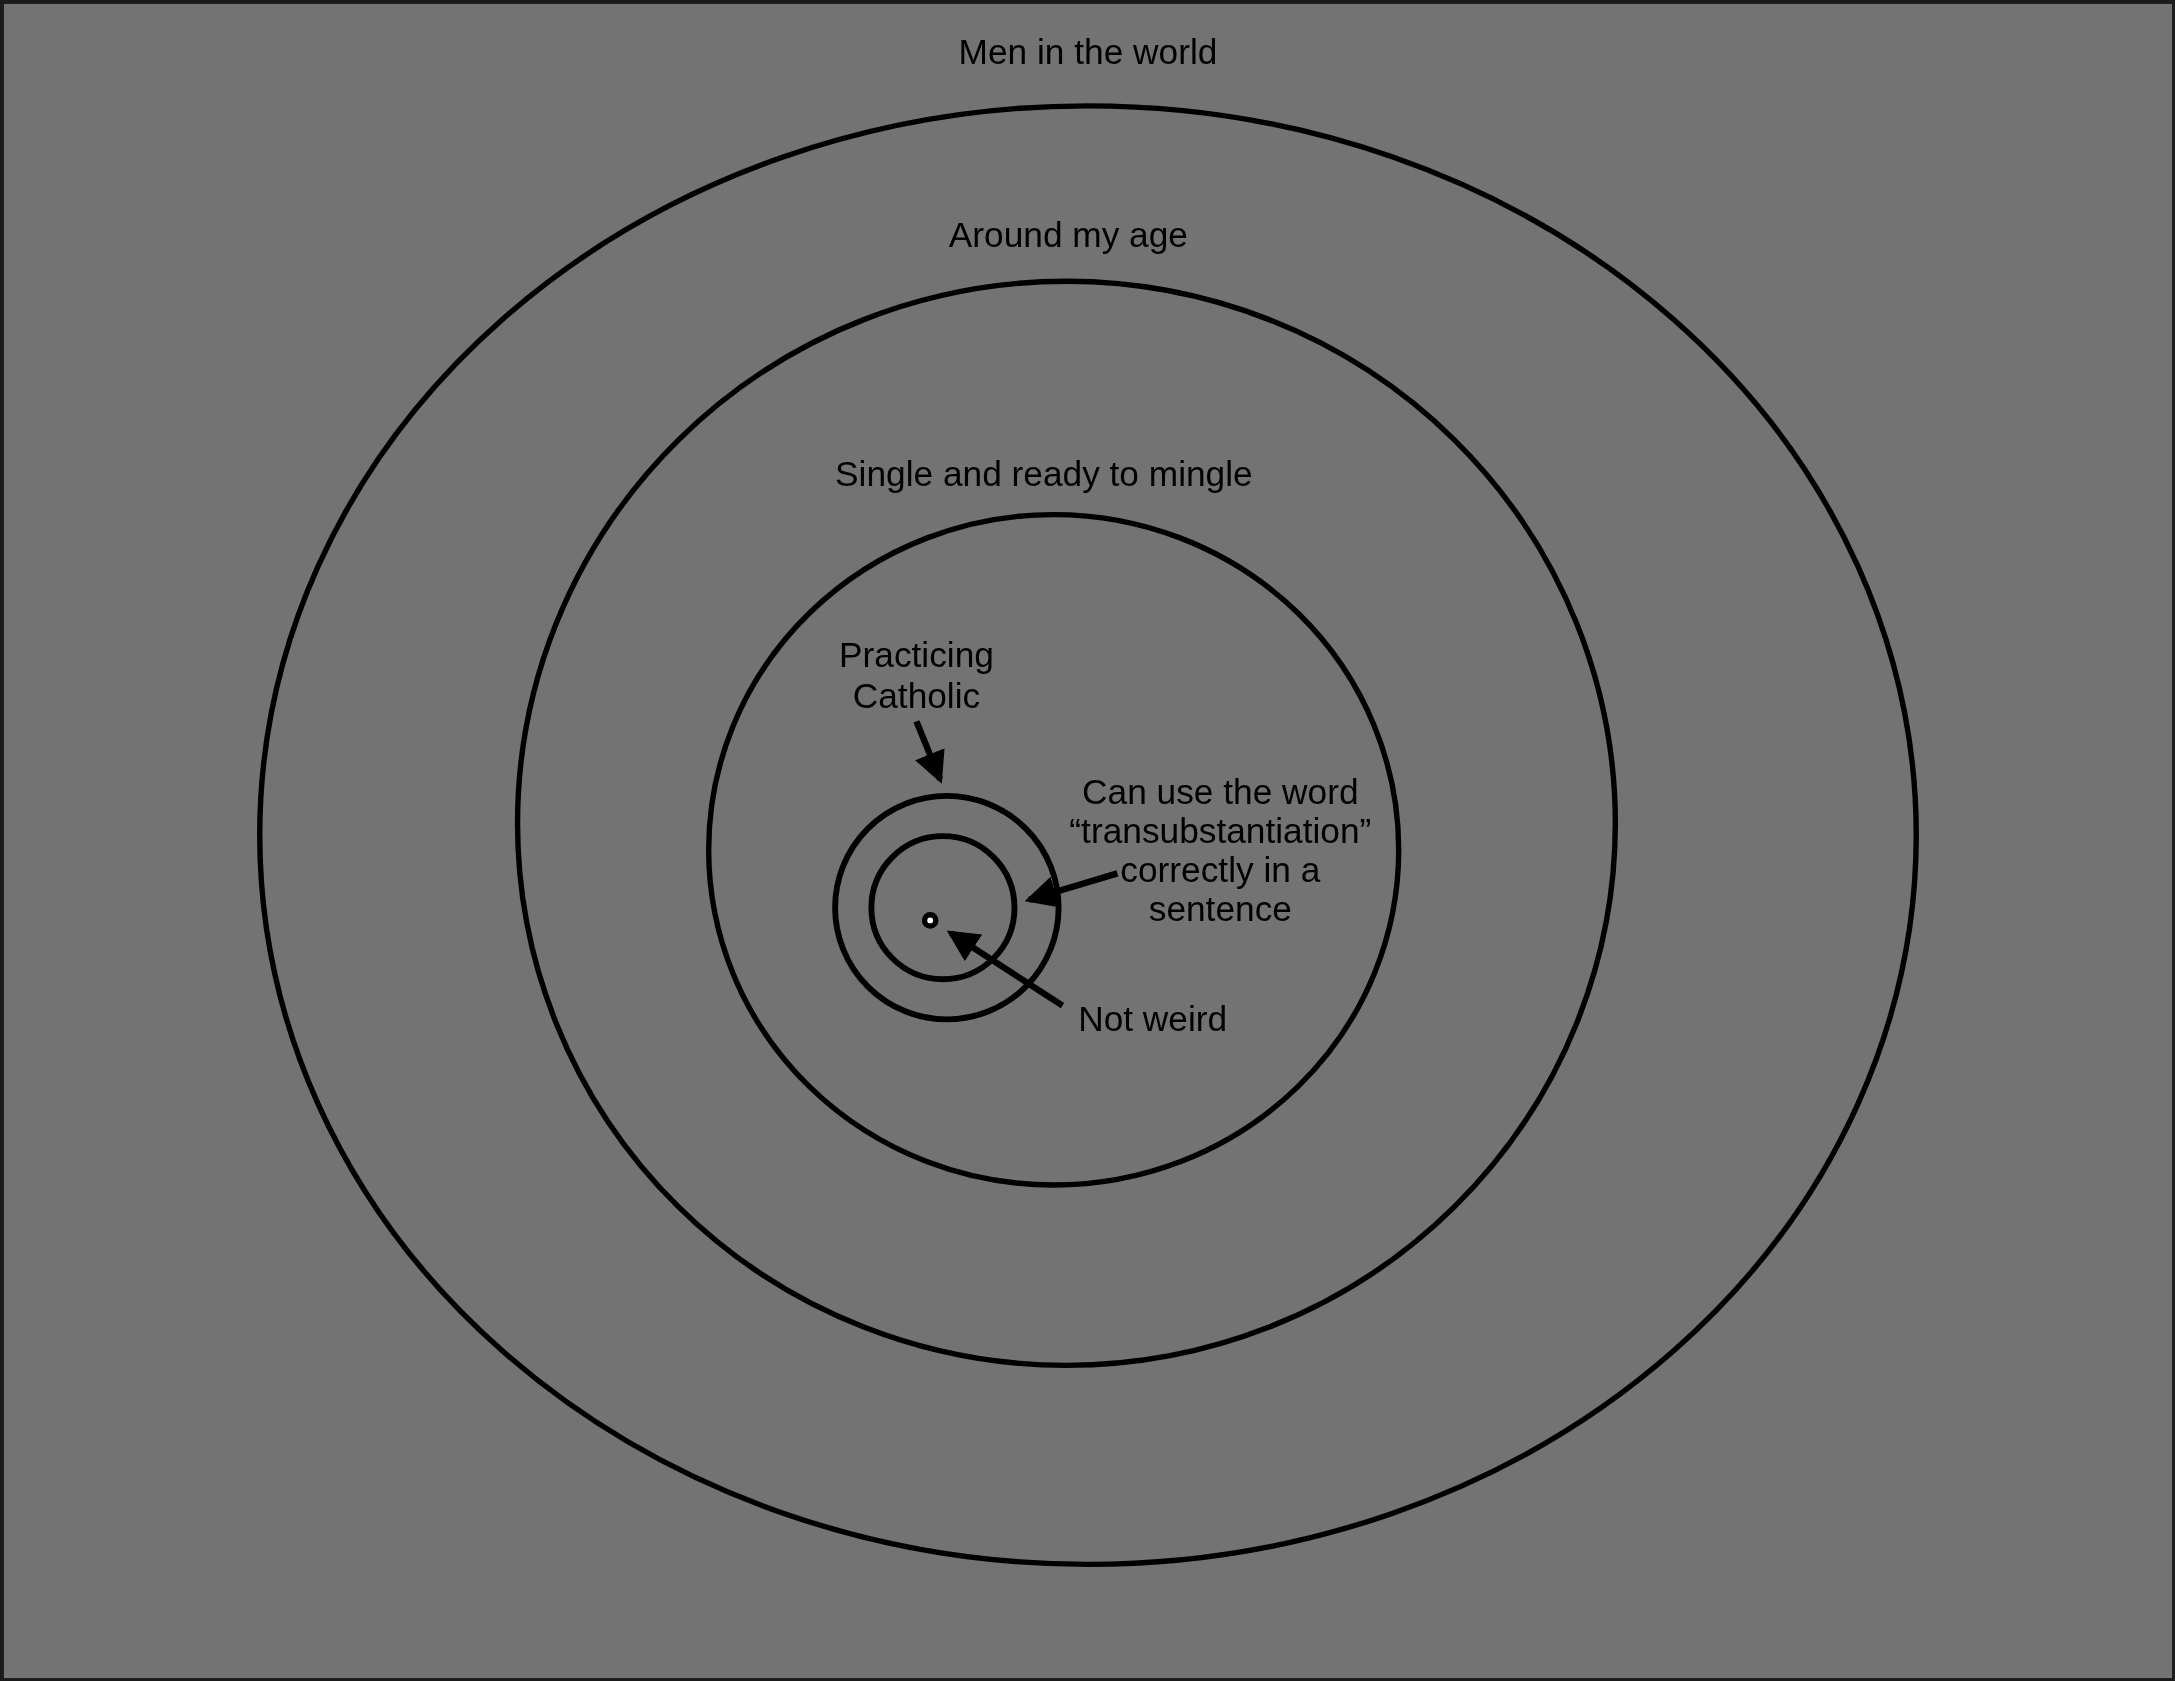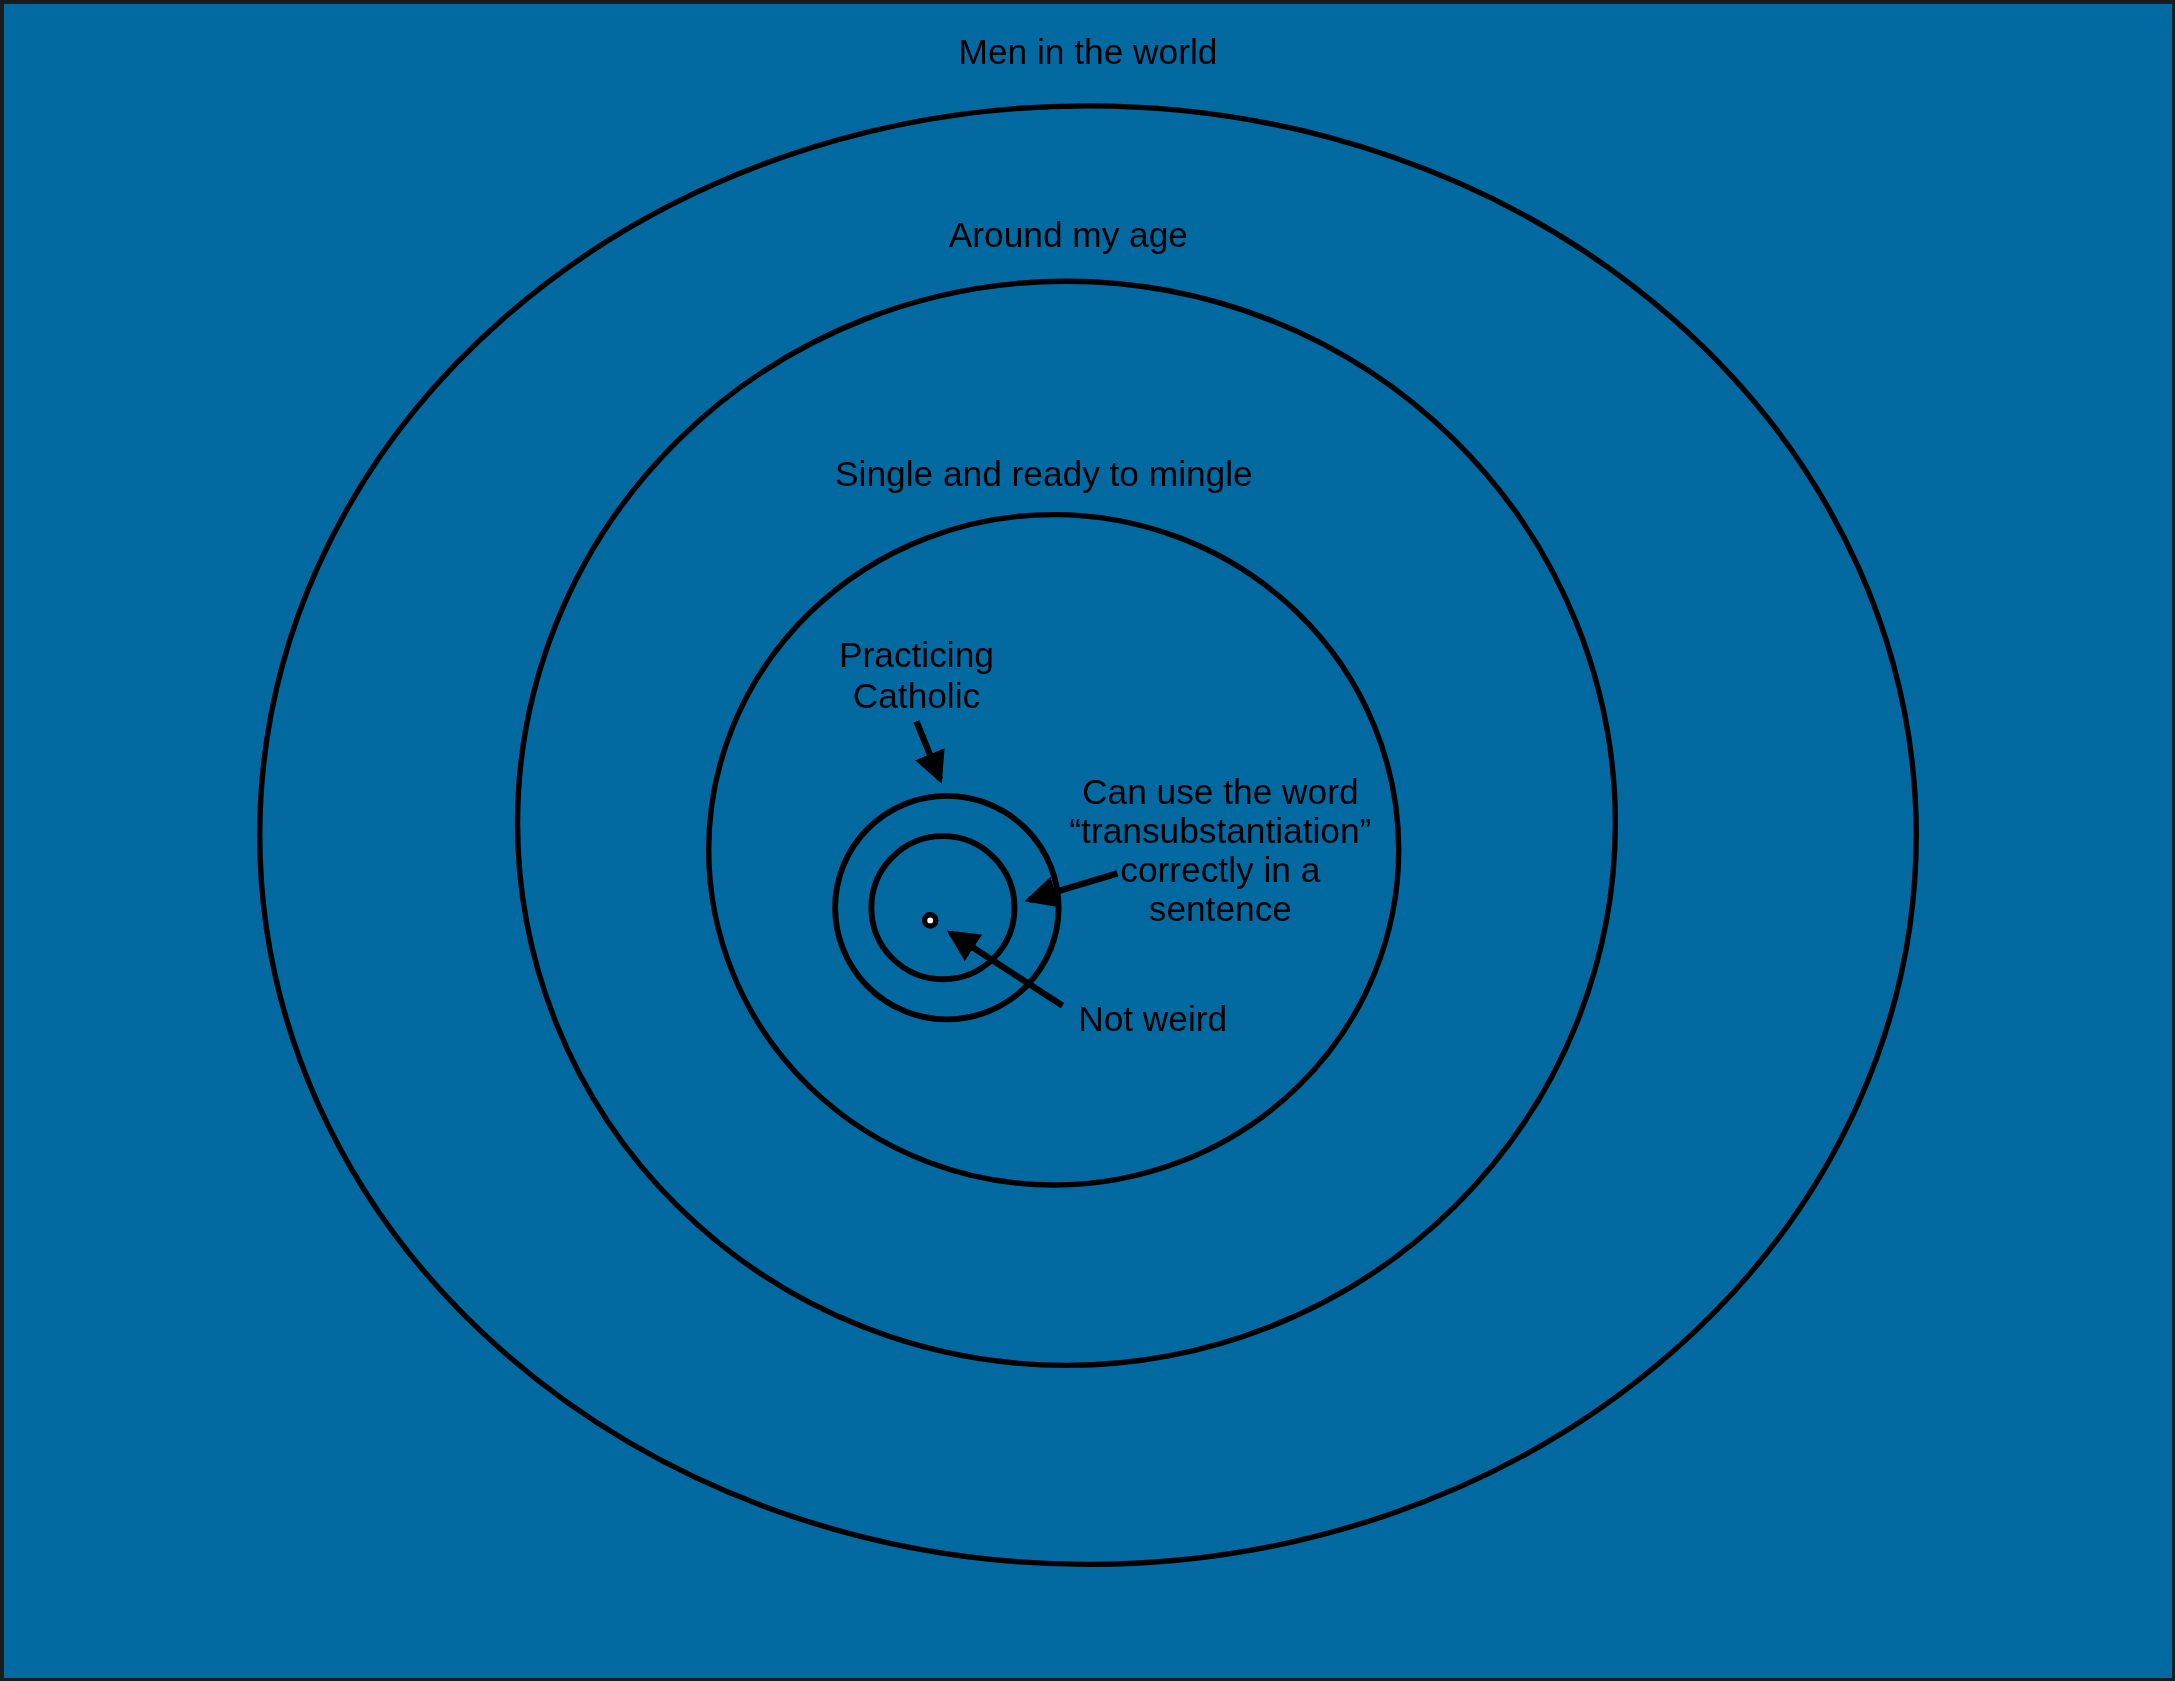--- a/index.html
+++ b/index.html
@@ -4,21 +4,21 @@
 <style>
   html, body {
     margin: 0;
     padding: 0;
     background: #ffffff;
   }
   .canvas {
     position: relative;
     width: 2176px;
     height: 1682px;
-    background: #0369a1;
+    background: #737373;
   }
   svg.diagram {
     display: block;
     width: 2176px;
     height: 1682px;
   }
   svg.diagram text {
     font-family: "Liberation Sans", "DejaVu Sans", sans-serif;
     font-size: 36px;
     fill: #000000;

